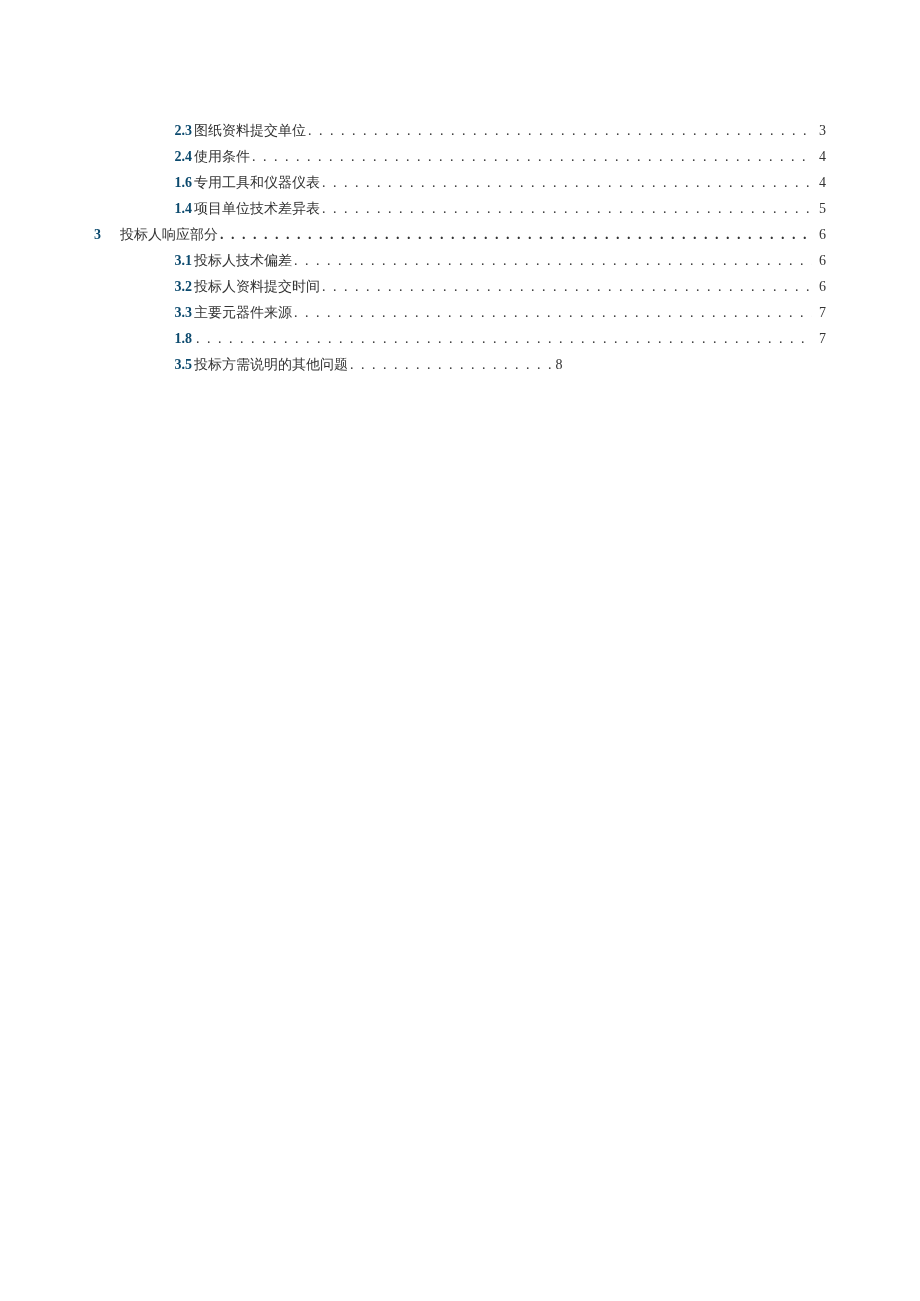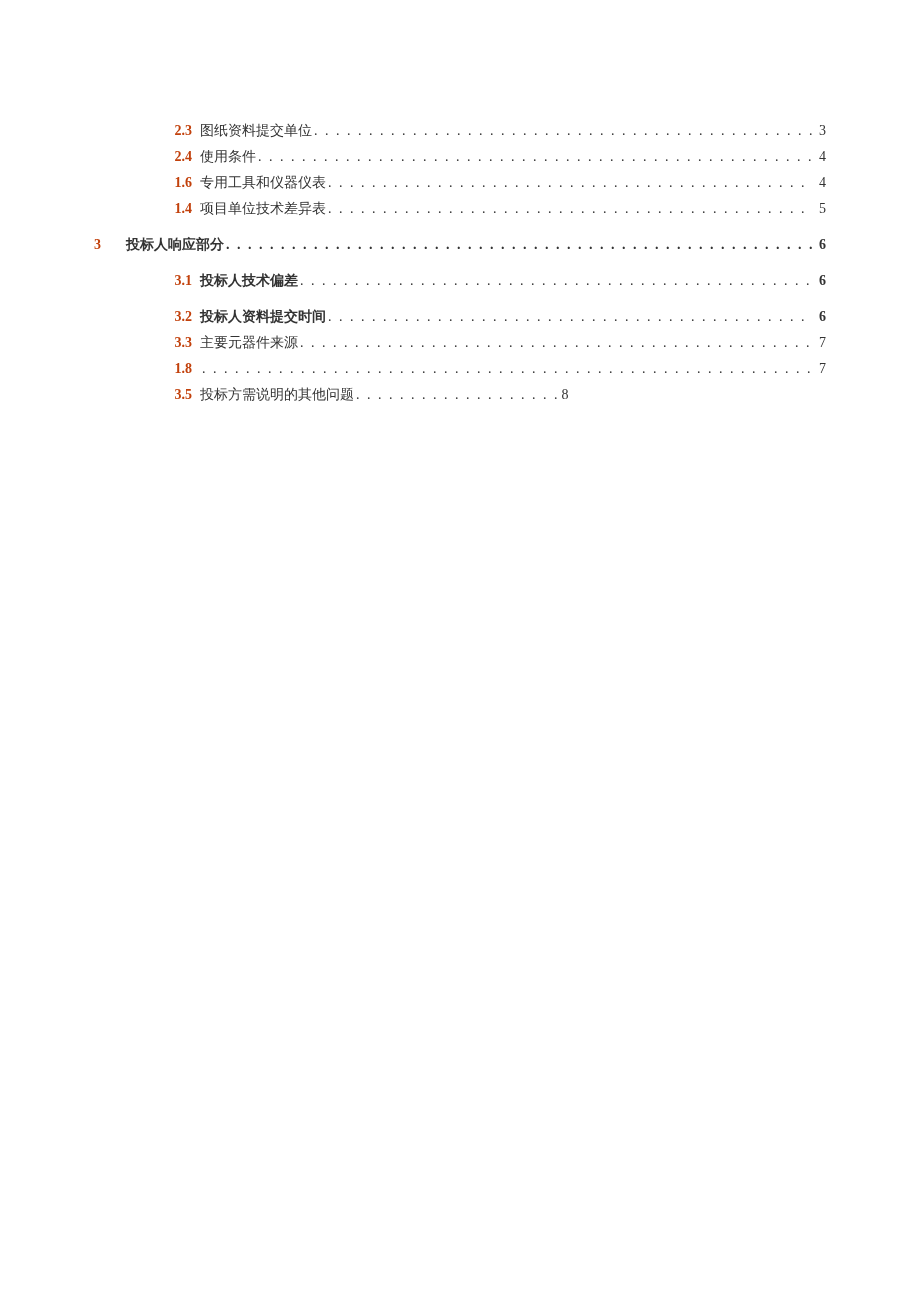--- a/index.html
+++ b/index.html
@@ -21,22 +21,22 @@
   .toc-line {
     display: flex;
     align-items: baseline;
     line-height: 26px;
     white-space: nowrap;
     overflow: hidden;
   }
   .toc-line .num {
     font-family: "Times New Roman", Times, serif;
     font-weight: bold;
-    color: #c2410c;
-    margin-right: 8px;
+    color: #0c4a6e;
+    margin-right: 2px;
     min-width: 24px;
     text-align: left;
   }
   .toc-line.lvl1 {
     margin-left: 0;
     font-weight: bold;
   }
   .toc-line.lvl2 {
     margin-left: 70px;
   }
@@ -54,22 +54,21 @@
     color: #333;
     margin: 0 2px;
   }
   .toc-line .ref {
     flex: 0 0 auto;
     font-family: "Times New Roman", Times, serif;
     min-width: 12px;
     text-align: right;
   }
   .bold .title, .bold .ref {
-    font-weight: bold;
-    margin-top: 10px;
+    font-weight: normal;
   }
 </style>
 </head>
 <body>
 
 <div class="page">
   <div id="toc-container">
       <div class="toc-line lvl2">
         <span class="num">2.3</span>
         <span class="title">图纸资料提交单位</span>

